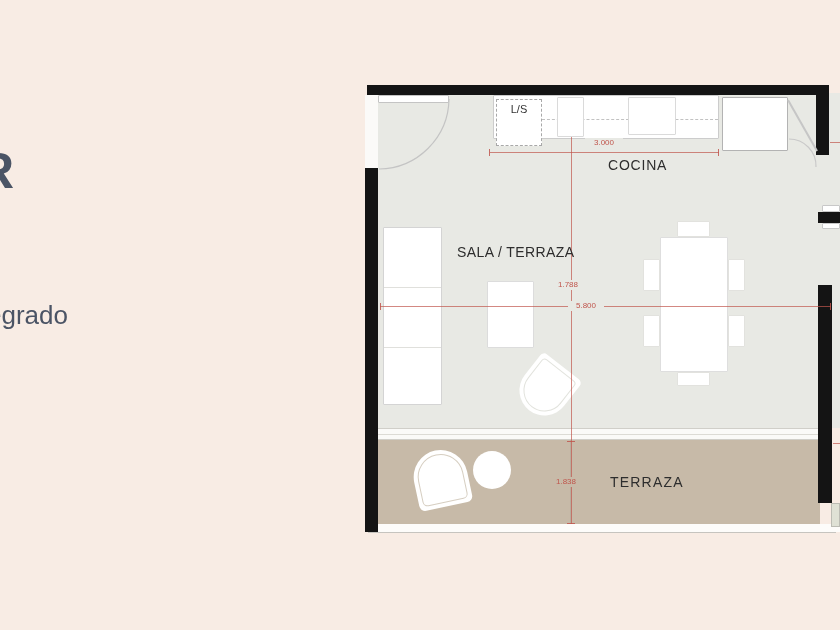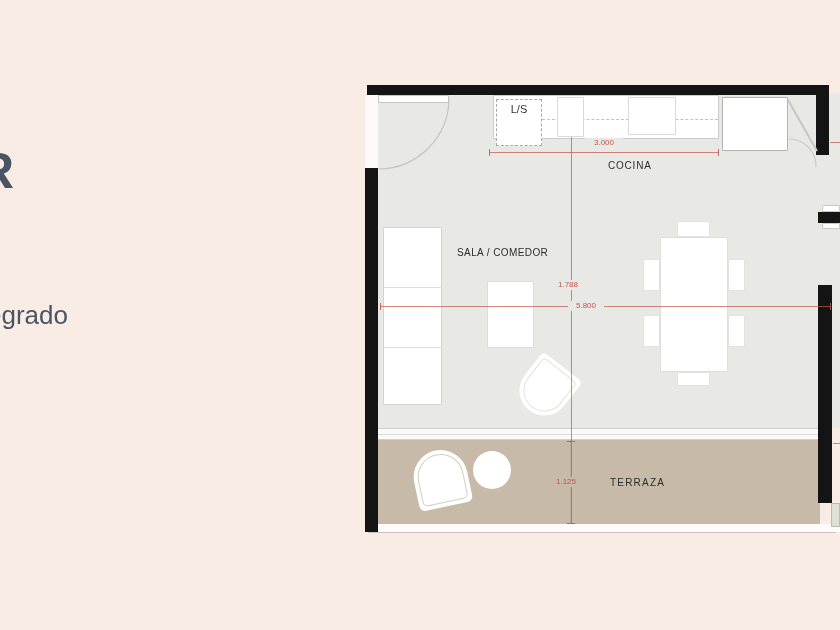--- a/index.html
+++ b/index.html
@@ -11,21 +11,21 @@
     width:840px;height:630px;overflow:hidden;position:relative;
     background:var(--background);
     font-family:"Liberation Sans","DejaVu Sans",sans-serif;
   }
   .abs{position:absolute}
   .wall{position:absolute;background:var(--wall)}
   .furn{position:absolute;background:#fff;border:1px solid var(--outline);box-sizing:border-box;border-radius:1px}
   .dimline{position:absolute;background:var(--red);opacity:.7}
   .dimtick{position:absolute;background:var(--red);opacity:.85}
   .dimlabel{position:absolute;color:var(--red);font-size:8px;line-height:10px;text-align:center;white-space:nowrap}
-  .roomlabel{position:absolute;color:var(--text);font-size:10px;line-height:13px;letter-spacing:1px;white-space:nowrap}
+  .roomlabel{position:absolute;color:var(--text);font-size:14px;line-height:13px;letter-spacing:1px;white-space:nowrap}
   .tubchair{position:absolute;background:#fff}
   .tubchair::after{content:"";position:absolute;inset:4px;border-radius:inherit;border:1px solid rgba(190,185,170,.55)}
   #lounge-chair{left:521px;top:361px;width:50px;height:55px;transform:rotate(38deg);border-radius:5px 5px 26px 26px}
   #lounge-chair::after{border-color:#e2e3dd}
   #terrace-chair{left:414px;top:450px;width:54px;height:57px;transform:rotate(-12deg);border-radius:27px 27px 6px 6px}
   #terrace-chair::after{border-color:rgba(186,173,152,.6)}
   .fragtext{position:absolute;color:var(--fragment);white-space:nowrap}
 </style>
 </head>
 <body>
@@ -94,22 +94,22 @@
   <div class="dimtick" style="left:567px;top:441px;width:8px;height:1px"></div>
   <div class="dimtick" style="left:567px;top:523px;width:8px;height:1px"></div>
 
   <div class="dimline" style="left:380px;top:306px;width:451px;height:1px"></div>
   <div class="dimtick" style="left:380px;top:303px;width:1px;height:7px"></div>
   <div class="dimtick" style="left:830px;top:303px;width:1px;height:7px"></div>
 
   <div class="dimlabel" style="left:585px;top:138px;width:38px;background:var(--floor)">3.000</div>
   <div class="dimlabel" style="left:553px;top:280px;width:30px;background:var(--floor)">1.788</div>
   <div class="dimlabel" style="left:568px;top:301px;width:36px;background:var(--floor)">5.800</div>
-  <div class="dimlabel" style="left:550px;top:477px;width:32px;background:var(--terrace)">1.125</div>
+  <div class="dimlabel" style="left:550px;top:477px;width:32px;background:var(--terrace)">1.838</div>
 
   <div class="dimline" style="left:830px;top:142px;width:10px;height:1px"></div>
   <div class="dimline" style="left:833px;top:443px;width:7px;height:1px"></div>
   <div class="abs" style="left:831px;top:503px;width:9px;height:24px;background:#dfe1d5;border:1px solid #bcbcb4;box-sizing:border-box"></div>
 
   <div class="roomlabel" style="left:608px;top:159px;letter-spacing:.8px">COCINA</div>
-  <div class="roomlabel" style="left:457px;top:246px;letter-spacing:.4px">SALA / COMEDOR</div>
+  <div class="roomlabel" style="left:457px;top:246px;letter-spacing:.4px">SALA / TERRAZA</div>
   <div class="roomlabel" style="left:610px;top:476px;letter-spacing:1.2px">TERRAZA</div>
 </div>
 
 </body></html>

